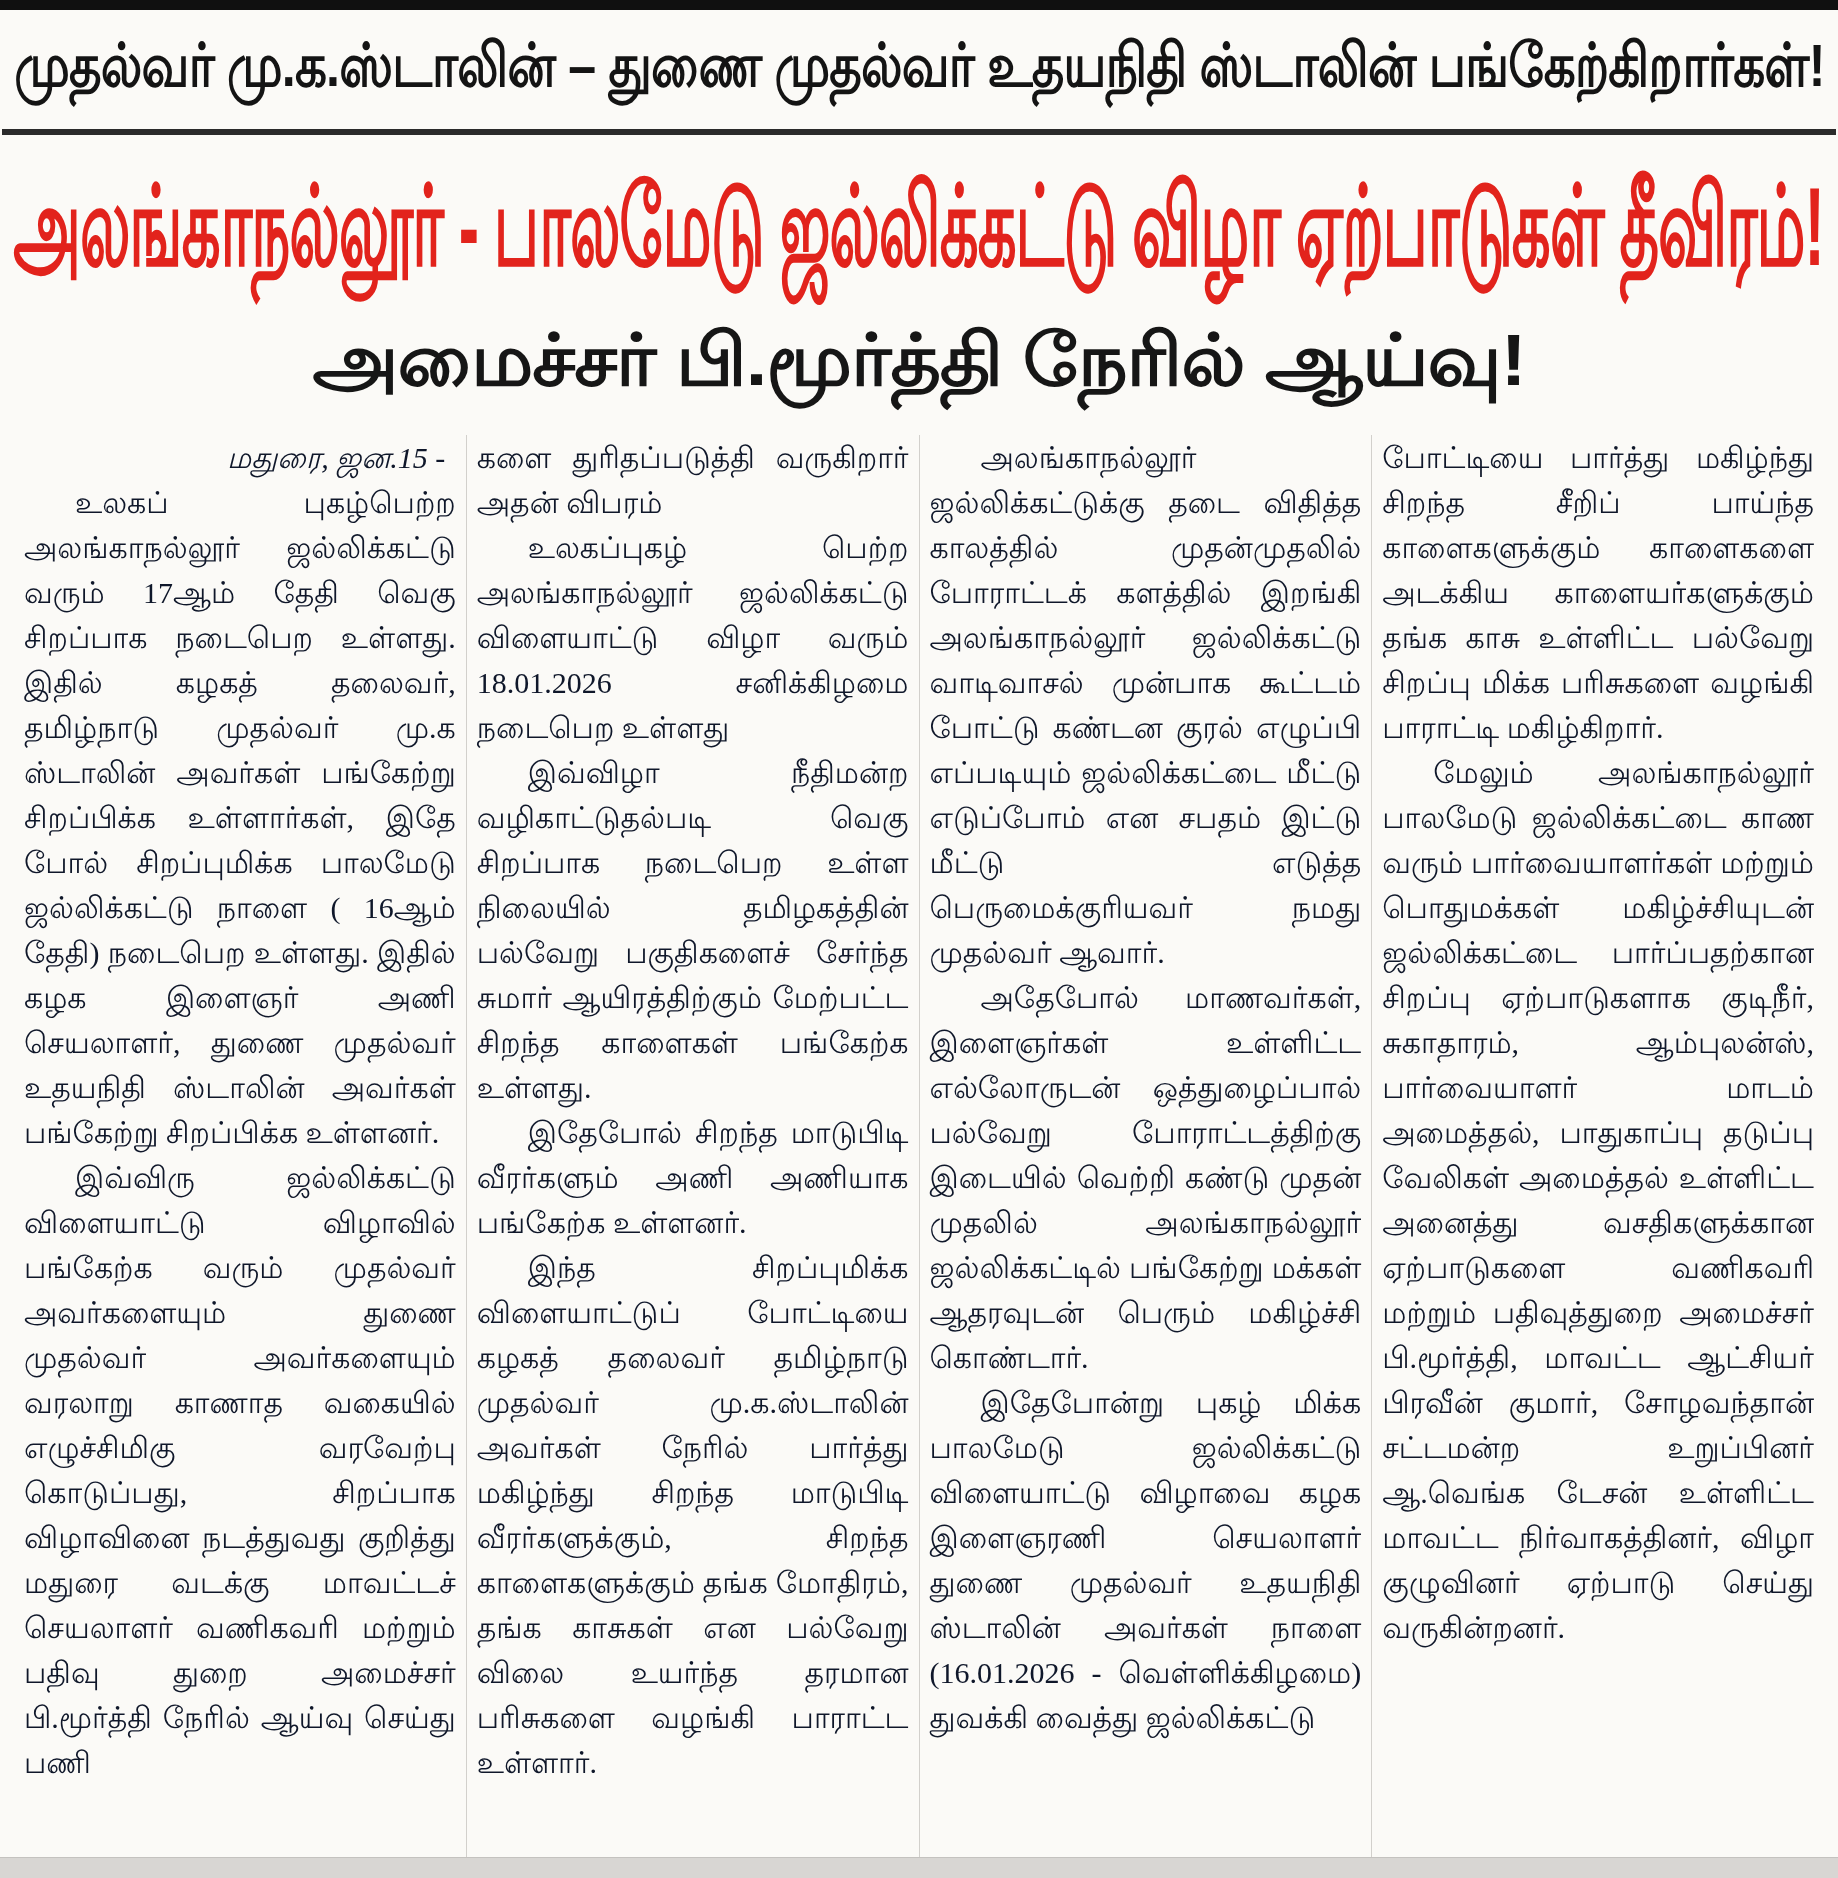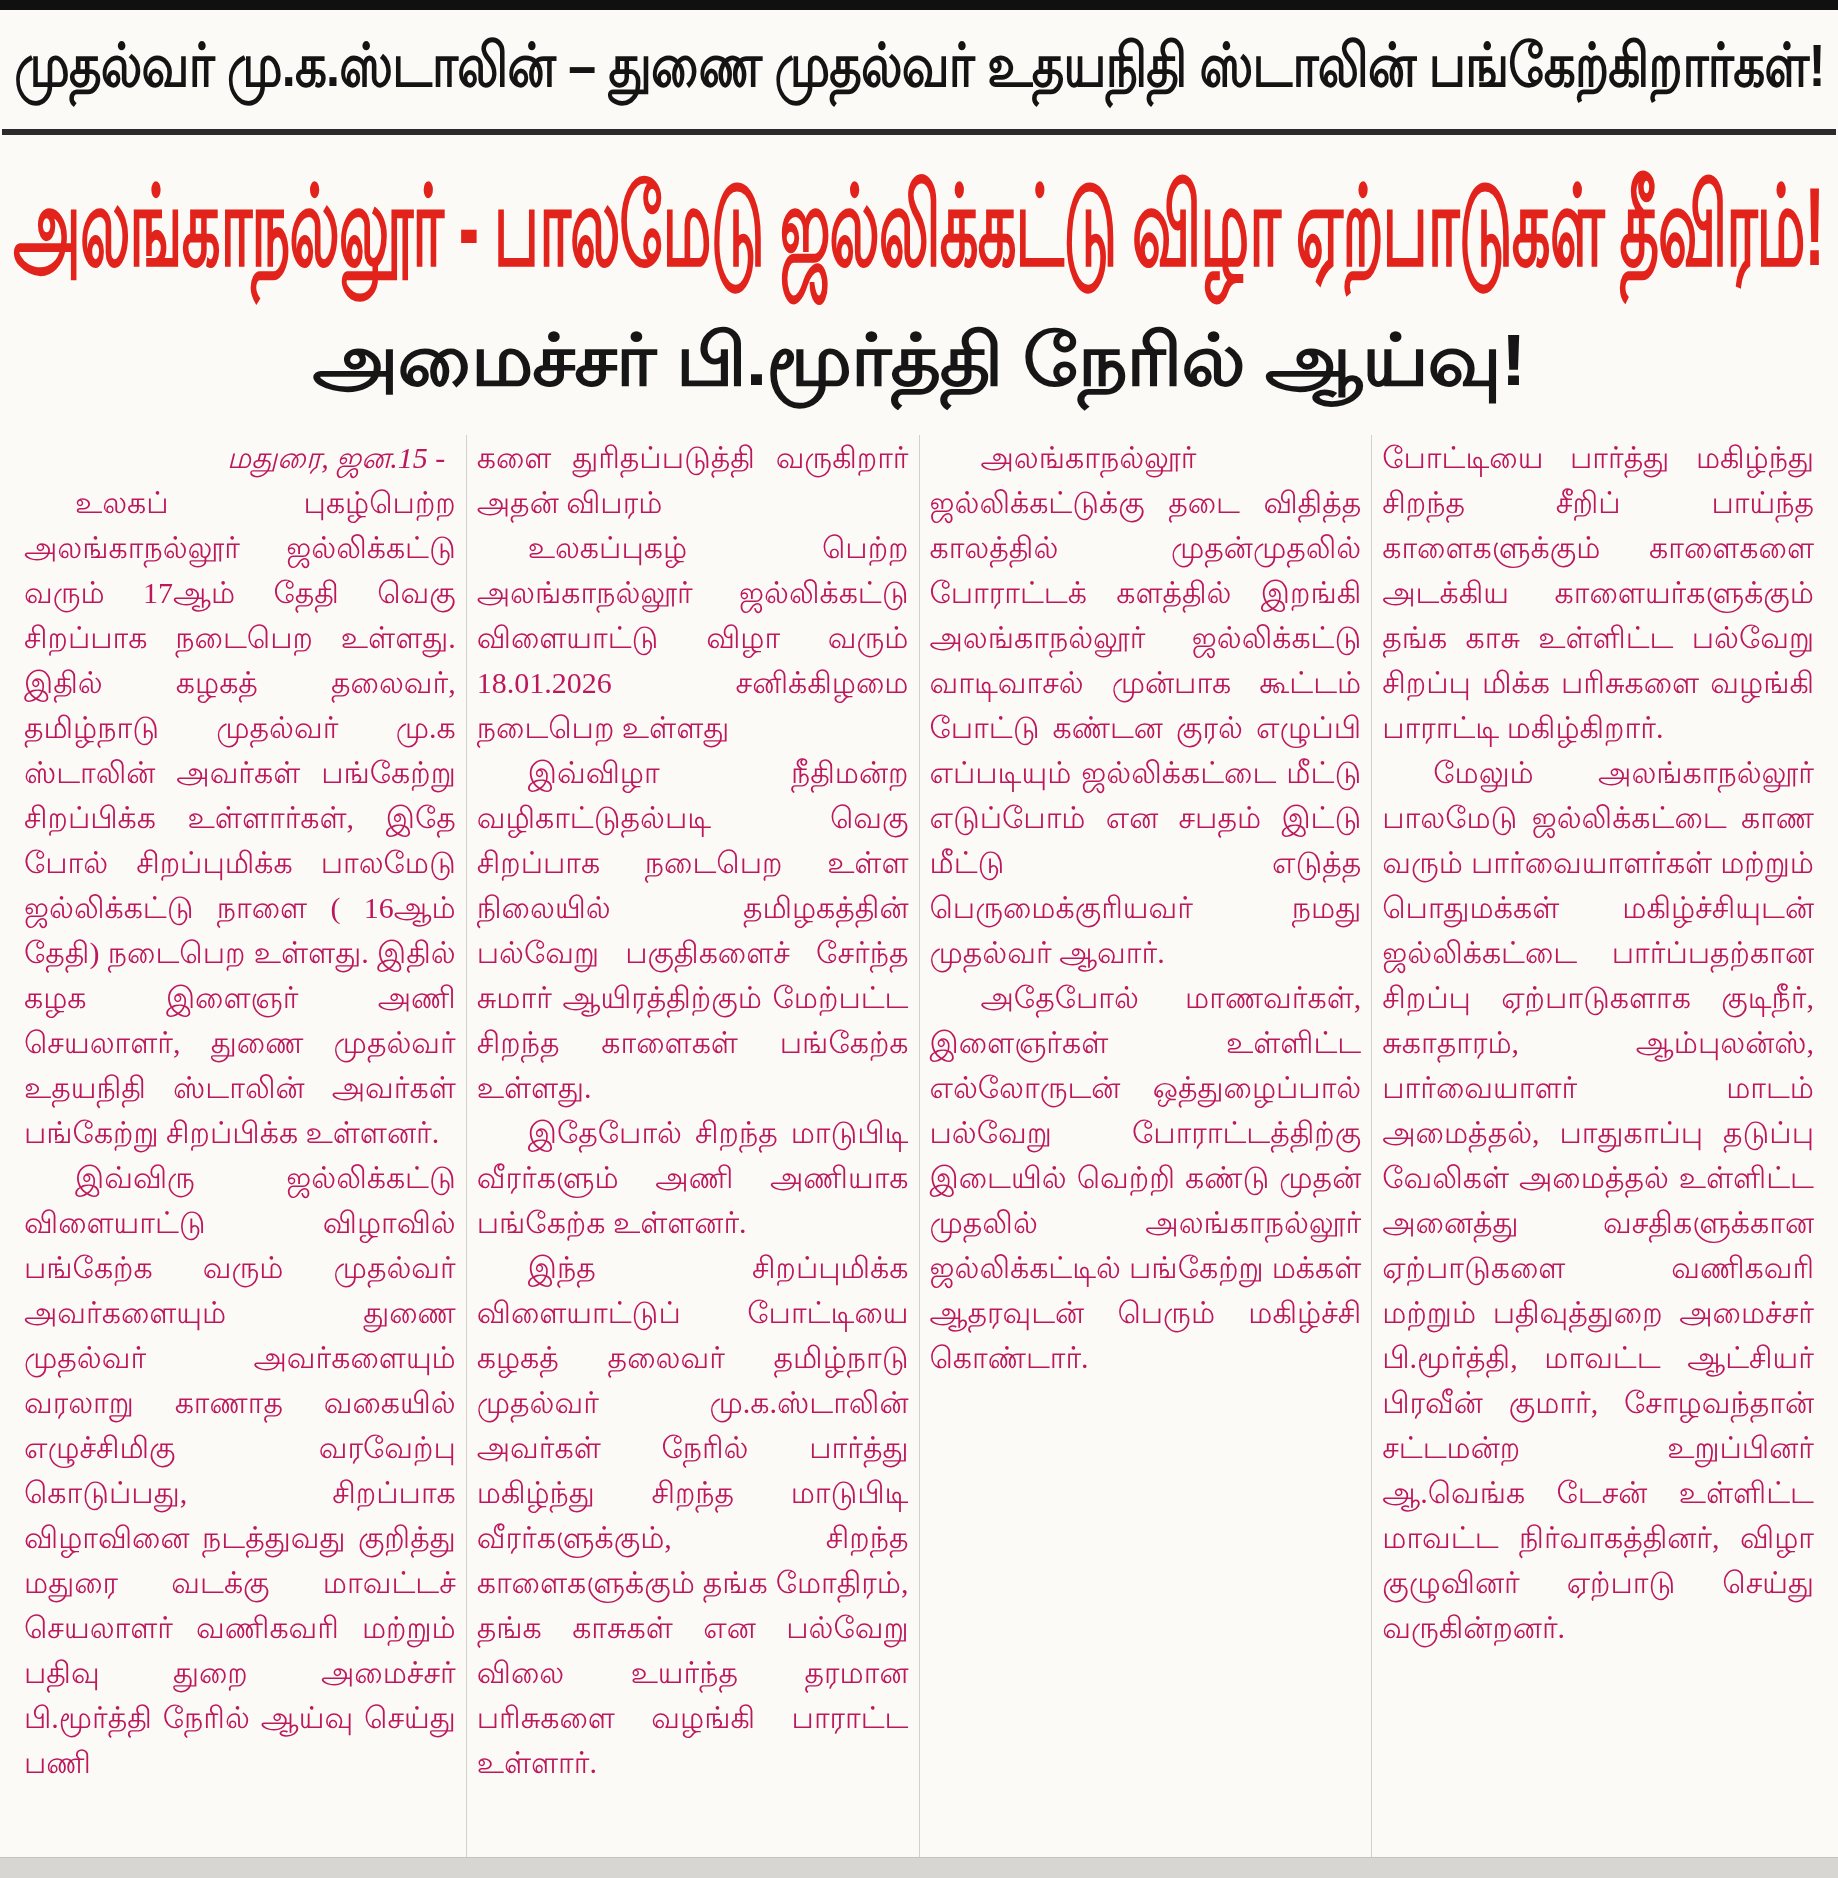--- a/index.html
+++ b/index.html
@@ -45,21 +45,21 @@
     display:flex;align-items:stretch;
     height:1452px;box-sizing:border-box;
     padding:12px 14px 0 14px;
   }
   .col{
     flex:1 1 0;min-width:0;
     padding:0 10px;
     border-right:1px solid #d2d0cc;
     font-size:30px;line-height:45px;
     text-align:justify;
-    color:#be185d;
+    color:#0f172a;
     overflow:hidden;
   }
   .col:last-child{border-right:none;}
   .col p{margin:0;text-indent:1.7em;}
   .col p.cont{text-indent:0;}
   .col p.dateline{
     text-indent:0;text-align:right;font-style:italic;
     padding-right:0.35em;
   }
   .bottom-band{
@@ -100,20 +100,21 @@
       <p class="cont">களை துரிதப்படுத்தி வருகிறார் அதன் விபரம்</p>
       <p>உலகப்புகழ் பெற்ற அலங்காநல்லூர் ஜல்லிக்கட்டு விளையாட்டு விழா வரும் 18.01.2026 சனிக்கிழமை நடைபெற உள்ளது</p>
       <p>இவ்விழா நீதிமன்ற வழிகாட்டுதல்படி வெகு சிறப்பாக நடைபெற உள்ள நிலையில் தமிழகத்தின் பல்வேறு பகுதிகளைச் சேர்ந்த சுமார் ஆயிரத்திற்கும் மேற்பட்ட சிறந்த காளைகள் பங்கேற்க உள்ளது.</p>
       <p>இதேபோல் சிறந்த மாடுபிடி வீரர்களும் அணி அணியாக பங்கேற்க உள்ளனர்.</p>
       <p>இந்த சிறப்புமிக்க விளையாட்டுப் போட்டியை கழகத் தலைவர் தமிழ்நாடு முதல்வர் மு.க.ஸ்டாலின் அவர்கள் நேரில் பார்த்து மகிழ்ந்து சிறந்த மாடுபிடி வீரர்களுக்கும், சிறந்த காளைகளுக்கும் தங்க மோதிரம், தங்க காசுகள் என பல்வேறு விலை உயர்ந்த தரமான பரிசுகளை வழங்கி பாராட்ட உள்ளார்.</p>
     </div>
 
     <div class="col">
       <p>அலங்காநல்லூர் ஜல்லிக்கட்டுக்கு தடை விதித்த காலத்தில் முதன்முதலில் போராட்டக் களத்தில் இறங்கி அலங்காநல்லூர் ஜல்லிக்கட்டு வாடிவாசல் முன்பாக கூட்டம் போட்டு கண்டன குரல் எழுப்பி எப்படியும் ஜல்லிக்கட்டை மீட்டு எடுப்போம் என சபதம் இட்டு மீட்டு எடுத்த பெருமைக்குரியவர் நமது முதல்வர் ஆவார்.</p>
       <p>அதேபோல் மாணவர்கள், இளைஞர்கள் உள்ளிட்ட எல்லோருடன் ஒத்துழைப்பால் பல்வேறு போராட்டத்திற்கு இடையில் வெற்றி கண்டு முதன் முதலில் அலங்காநல்லூர் ஜல்லிக்கட்டில் பங்கேற்று மக்கள் ஆதரவுடன் பெரும் மகிழ்ச்சி கொண்டார்.</p>
+      <p>இதேபோன்று புகழ் மிக்க பாலமேடு ஜல்லிக்கட்டு விளையாட்டு விழாவை கழக இளைஞரணி செயலாளர் துணை முதல்வர் உதயநிதி ஸ்டாலின் அவர்கள் நாளை (16.01.2026 - வெள்ளிக்கிழமை) துவக்கி வைத்து ஜல்லிக்கட்டு</p>
     </div>
 
     <div class="col">
       <p class="cont">போட்டியை பார்த்து மகிழ்ந்து சிறந்த சீறிப் பாய்ந்த காளைகளுக்கும் காளைகளை அடக்கிய காளையர்களுக்கும் தங்க காசு உள்ளிட்ட பல்வேறு சிறப்பு மிக்க பரிசுகளை வழங்கி பாராட்டி மகிழ்கிறார்.</p>
       <p>மேலும் அலங்காநல்லூர் பாலமேடு ஜல்லிக்கட்டை காண வரும் பார்வையாளர்கள் மற்றும் பொதுமக்கள் மகிழ்ச்சியுடன் ஜல்லிக்கட்டை பார்ப்பதற்கான சிறப்பு ஏற்பாடுகளாக குடிநீர், சுகாதாரம், ஆம்புலன்ஸ், பார்வையாளர் மாடம் அமைத்தல், பாதுகாப்பு தடுப்பு வேலிகள் அமைத்தல் உள்ளிட்ட அனைத்து வசதிகளுக்கான ஏற்பாடுகளை வணிகவரி மற்றும் பதிவுத்துறை அமைச்சர் பி.மூர்த்தி, மாவட்ட ஆட்சியர் பிரவீன் குமார், சோழவந்தான் சட்டமன்ற உறுப்பினர் ஆ.வெங்க டேசன் உள்ளிட்ட மாவட்ட நிர்வாகத்தினர், விழா குழுவினர் ஏற்பாடு செய்து வருகின்றனர்.</p>
     </div>
 
   </div>
 
   <div class="bottom-band"></div>

